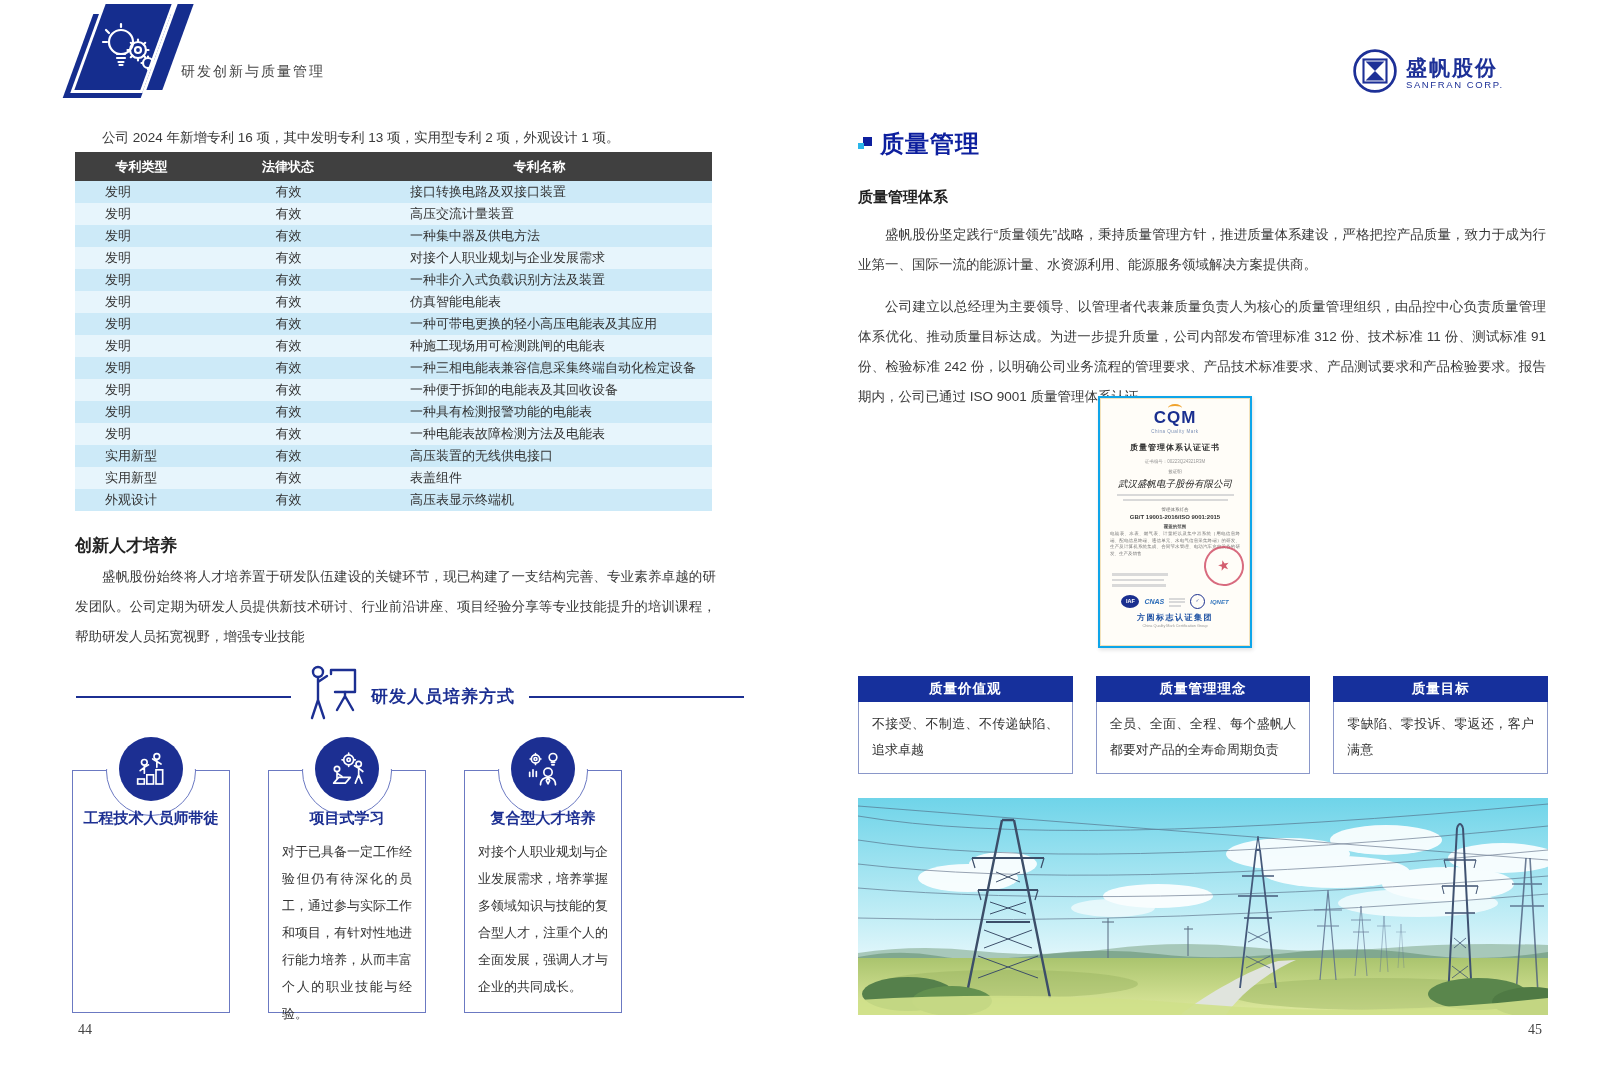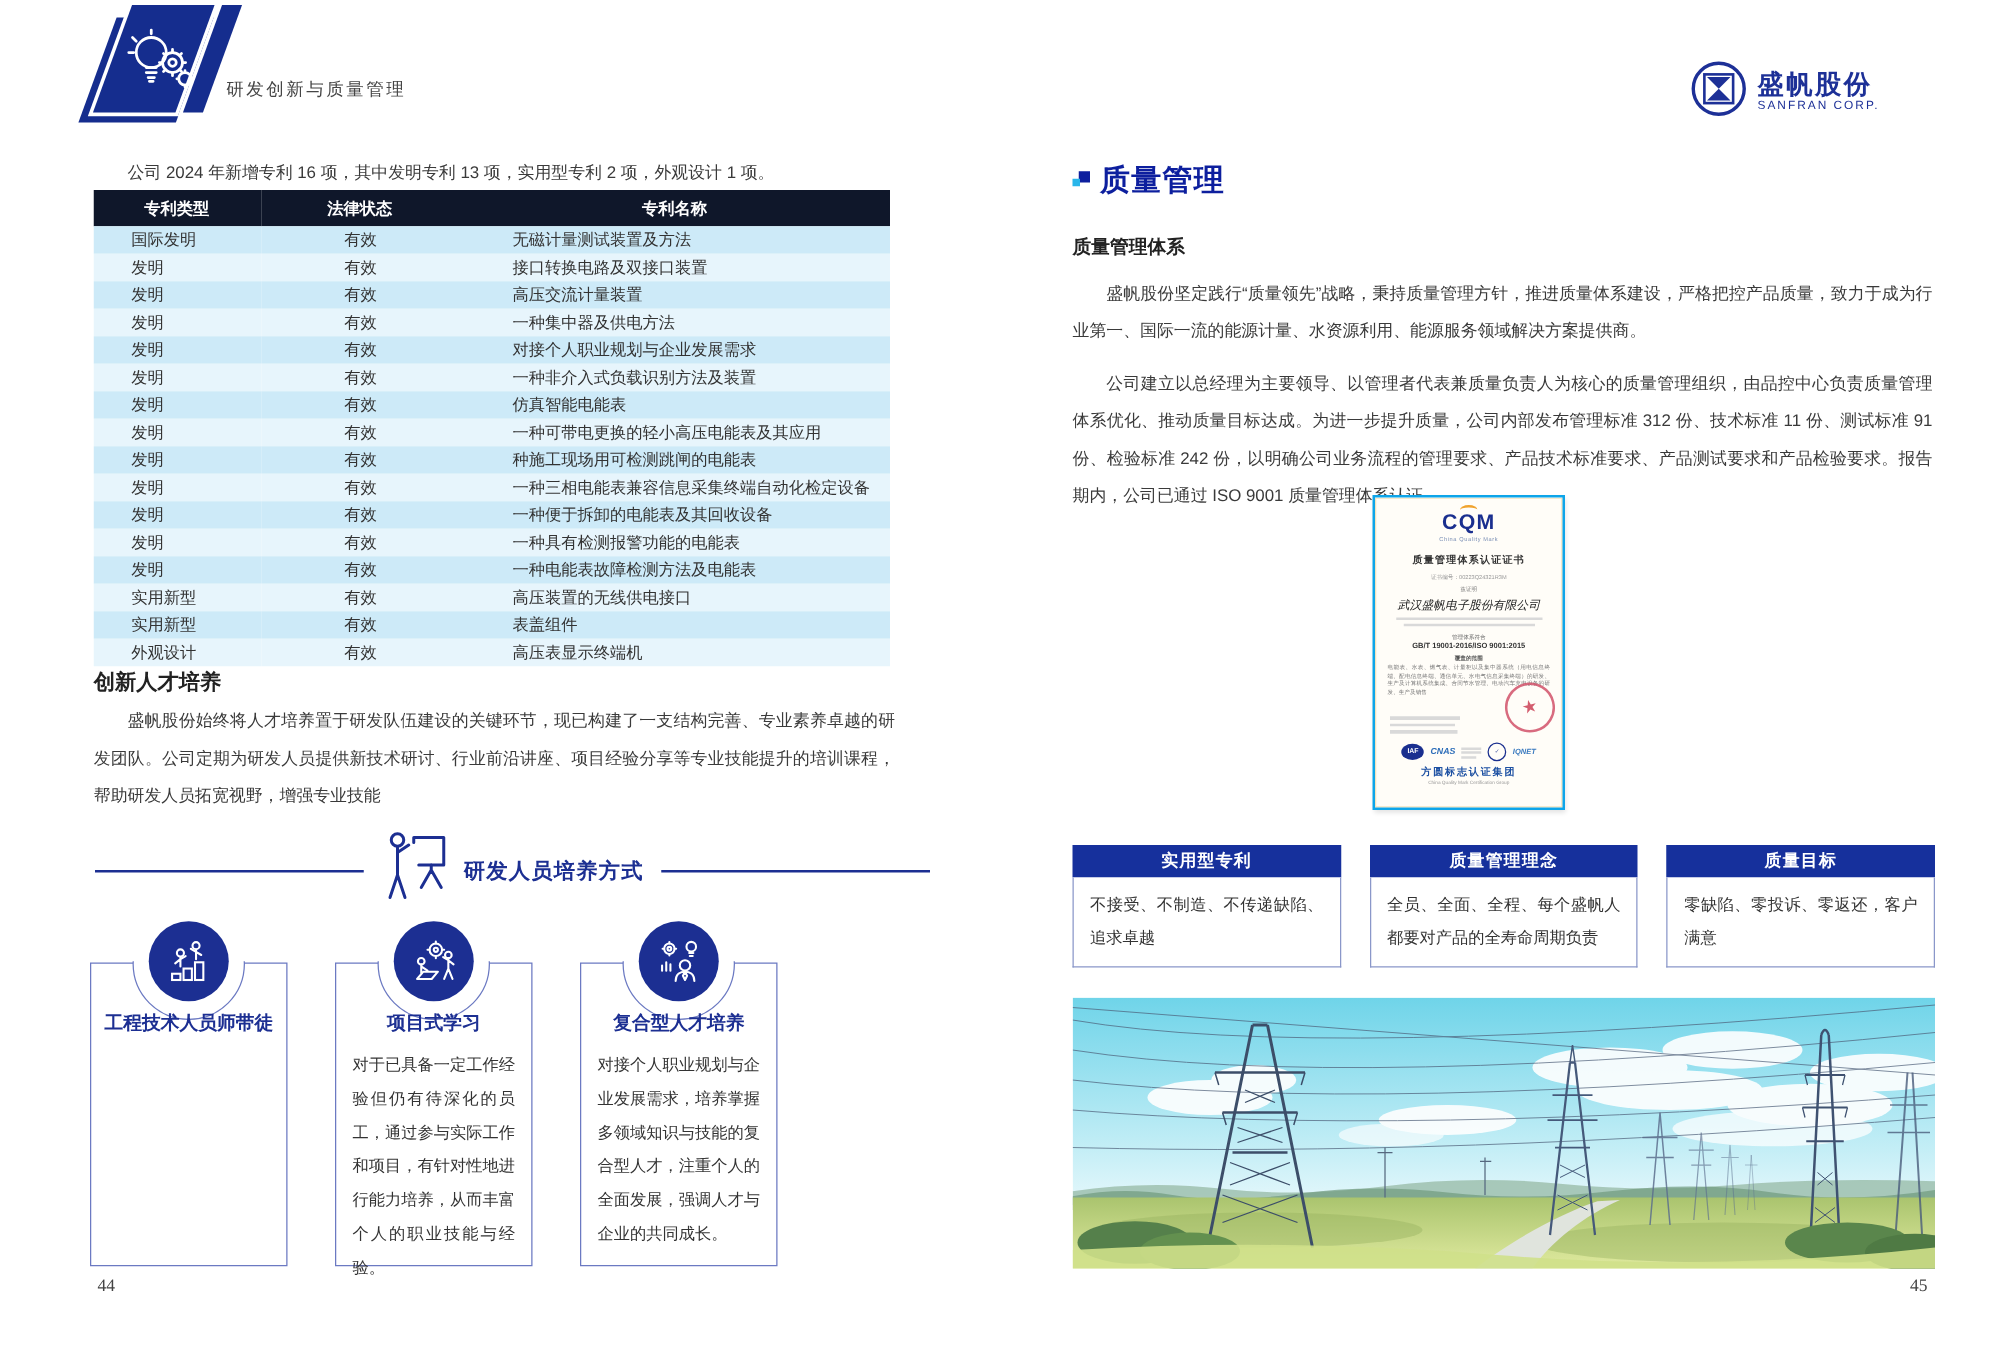--- a/index.html
+++ b/index.html
@@ -20,21 +20,21 @@
 
   
   .para{font-size:13.5px;line-height:30px;text-align:justify;color:#3a3a3a;}
   .indent{text-indent:2em;}
   .h2{font-size:17px;font-weight:bold;color:#222;}
   .h3{font-size:15px;font-weight:bold;color:#222;}
   .pagenum{font-family:"Liberation Serif",serif;font-size:14px;color:#444;}
 
   
   .ptable{left:75px;top:152px;width:637px;border-collapse:collapse;font-size:13px;}
-  .ptable th{background:#0f172a;color:#fff;font-weight:bold;height:27px;font-size:13px;}
+  .ptable th{background:#404040;color:#fff;font-weight:bold;height:27px;font-size:13px;}
   .ptable td{height:20px;color:#333;}
   .ptable tr:nth-child(odd) td{background:#cdeaf8;}
   .ptable tr:nth-child(even) td{background:#e7f5fc;}
   .ptable .c0{width:21%;padding-left:30px;}
   .ptable .c1{width:25%;text-align:center;}
   .ptable .c2{width:54%;padding-left:42px;}
   .ptable th.c0,.ptable th.c1,.ptable th.c2{padding-left:0;text-align:center;}
 
   
   .banner{left:76px;top:660px;width:668px;height:70px;}
@@ -123,25 +123,20 @@
 <table class="abs ptable">
   <thead>
     <tr>
       <th class="c0">专利类型</th>
       <th class="c1">法律状态</th>
       <th class="c2">专利名称</th>
     </tr>
   </thead>
   <tbody>
       <tr>
-        <td class="c0">国际发明</td>
-        <td class="c1">有效</td>
-        <td class="c2">无磁计量测试装置及方法</td>
-      </tr>
-      <tr>
         <td class="c0">发明</td>
         <td class="c1">有效</td>
         <td class="c2">接口转换电路及双接口装置</td>
       </tr>
       <tr>
         <td class="c0">发明</td>
         <td class="c1">有效</td>
         <td class="c2">高压交流计量装置</td>
       </tr>
       <tr>
@@ -343,21 +338,21 @@
       </div>
     <div class="cert-circ">✓</div>
     <div class="iqnet">IQNET</div>
   </div>
   <div class="cert-group">方圆标志认证集团</div>
   <div class="cert-group-sub">China Quality Mark Certification Group</div>
 </div>
 
 <div class="abs qboxes">
   <div class="qbox">
-    <div class="qbox-h">实用型专利</div>
+    <div class="qbox-h">质量价值观</div>
     <div class="qbox-b">不接受、不制造、不传递缺陷、追求卓越</div>
   </div>
   <div class="qbox">
     <div class="qbox-h">质量管理理念</div>
     <div class="qbox-b">全员、全面、全程、每个盛帆人都要对产品的全寿命周期负责</div>
   </div>
   <div class="qbox">
     <div class="qbox-h">质量目标</div>
     <div class="qbox-b">零缺陷、零投诉、零返还，客户满意</div>
   </div>

